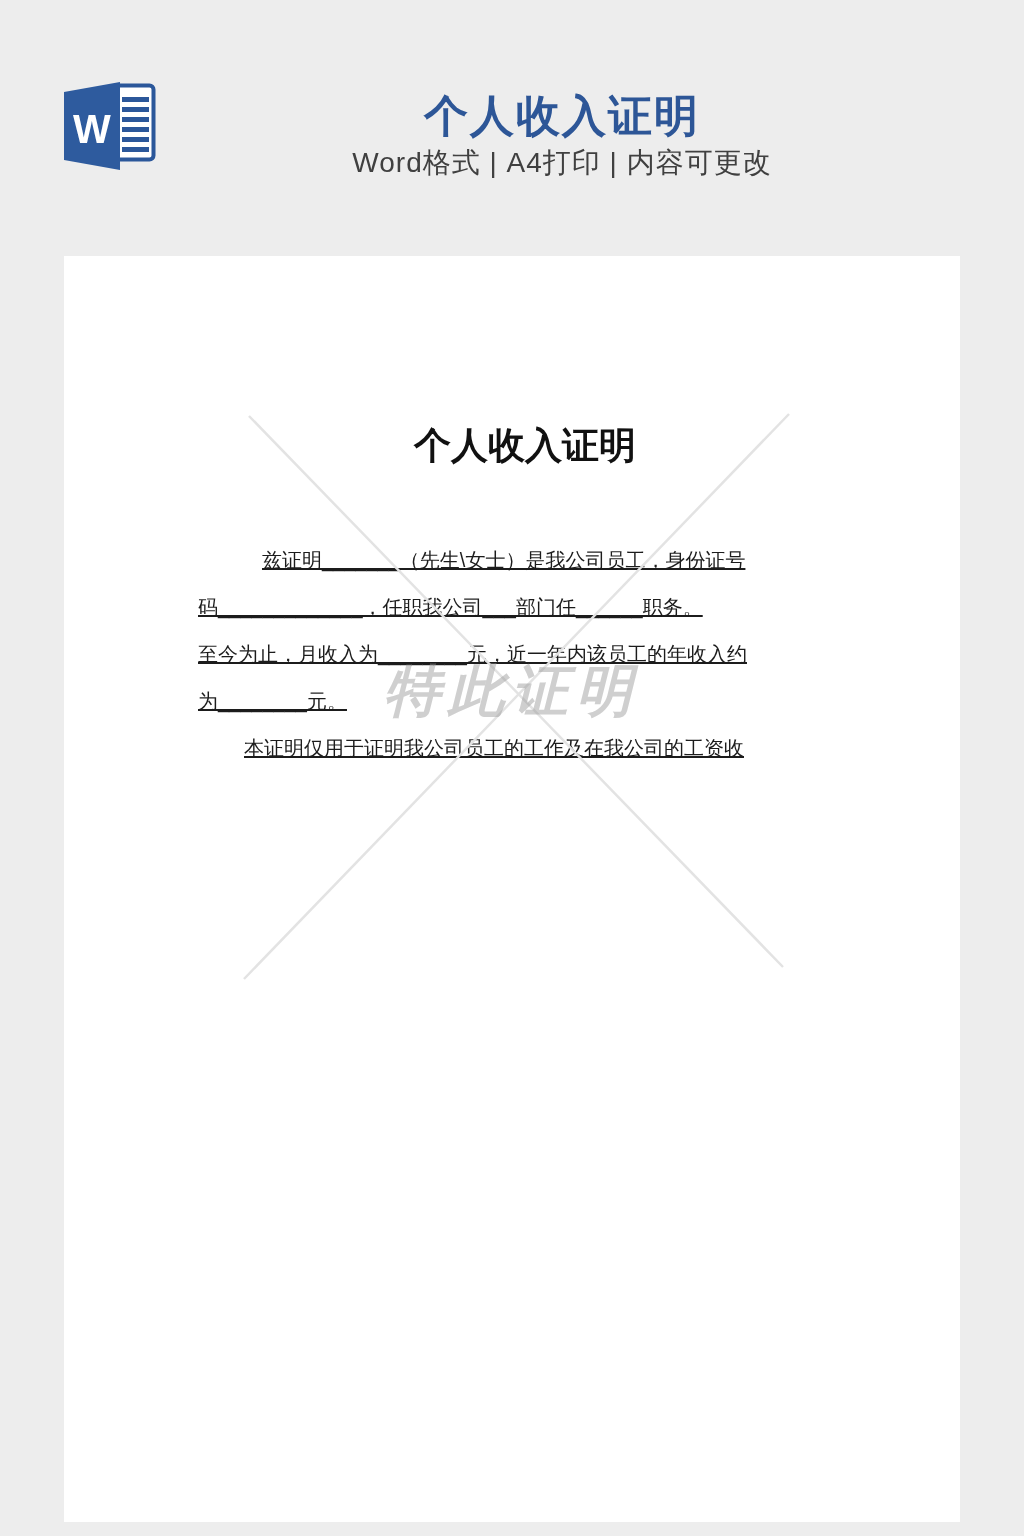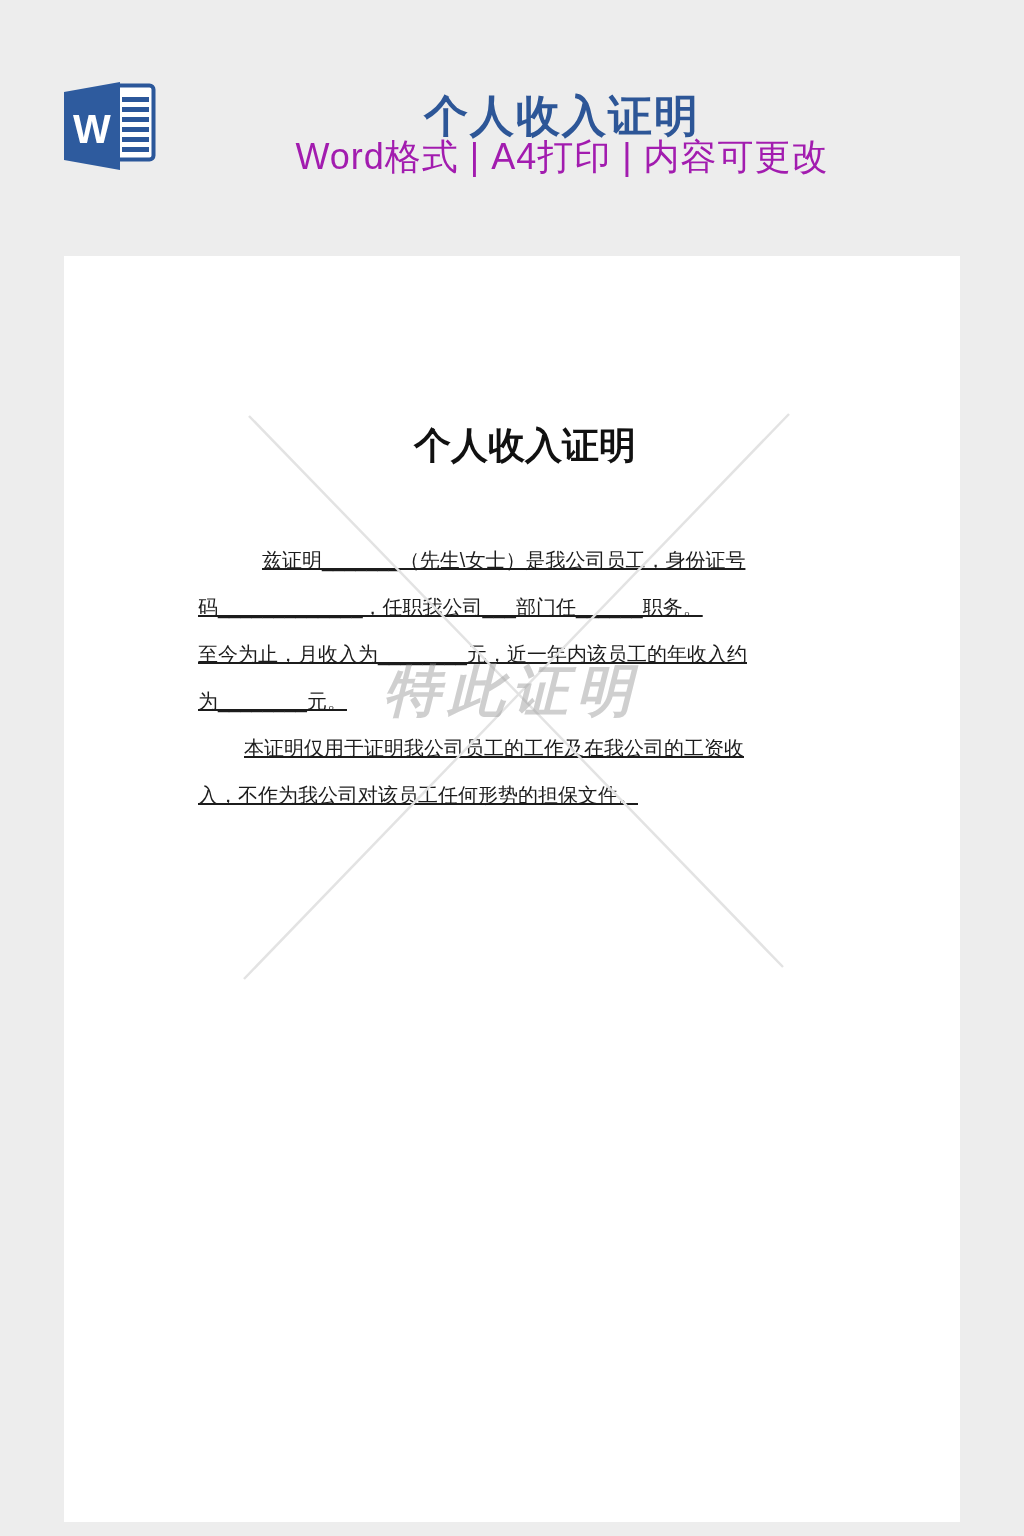--- a/index.html
+++ b/index.html
@@ -13,22 +13,22 @@
 
   
   .app-header { position: relative; height: 256px; }
   .word-icon { position: absolute; left: 64px; top: 82px; width: 93px; height: 88px; }
   .header-text { position: absolute; left: 100px; right: 0; top: 92px; text-align: center; }
   .header-title {
     font-size: 44px; line-height: 48px; font-weight: 700;
     color: #2d5697; letter-spacing: 2px;
   }
   .header-subtitle {
-    margin-top: 2px; font-size: 36px; line-height: 30px;
-    color: #a21caf; letter-spacing: 1px;
+    margin-top: 8px; font-size: 28px; line-height: 30px;
+    color: #404040; letter-spacing: 1px;
   }
 
   
   .doc-page {
     position: absolute; left: 64px; top: 256px;
     width: 896px; height: 1266px;
     background: #ffffff;
     color: #1c1c1c;
     box-sizing: border-box;
     padding: 0 108px 0 134px;
@@ -92,18 +92,17 @@
 
     <div class="doc-body">
       <p>
         <span class="line indent-lg">兹证明_______（先生\女士）是我公司员工，身份证号</span>
         <span class="line">码_____________，任职我公司___部门任______职务。</span>
         <span class="line">至今为止，月收入为________元，近一年内该员工的年收入约</span>
         <span class="line">为________元。</span>
       </p>
       <p>
         <span class="line indent-md">本证明仅用于证明我公司员工的工作及在我公司的工资收</span>
-        <span class="line">入，不作为我公司对该员工任何形势的担保文件。</span>
       </p>
     </div>
   </main>
 
 </div>
 
 </body></html>

